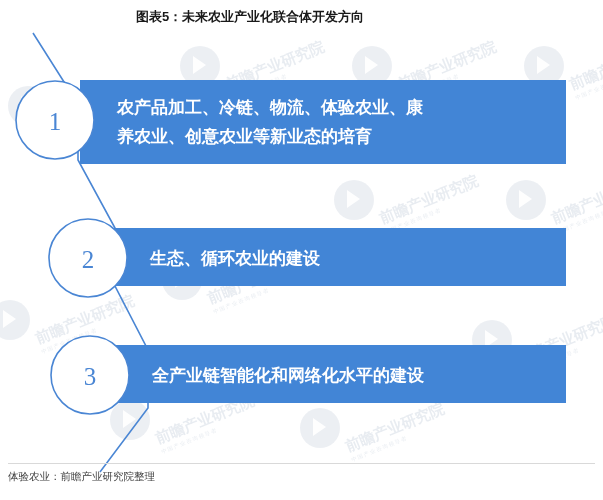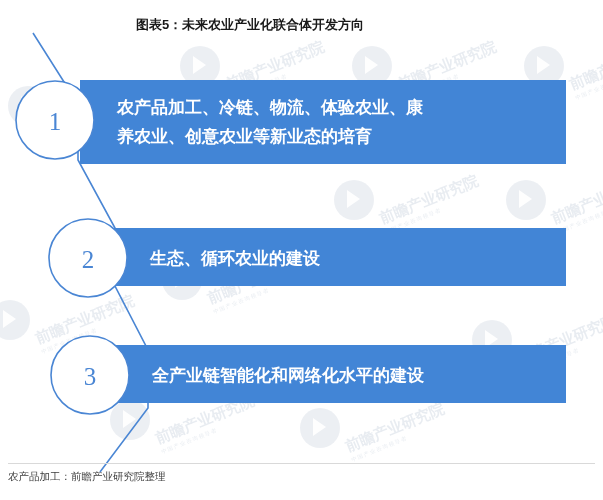--- a/index.html
+++ b/index.html
@@ -19,21 +19,21 @@
     position: absolute;
     left: 0; top: 0;
     width: 603px;
     height: 500px;
   }
 
   
   .chart-title {
     position: absolute;
     left: 0;
-    top: 16px;
+    top: 8px;
     width: 500px;
     text-align: center;
     font-size: 13px;
     font-weight: bold;
     color: #1a1a1a;
     letter-spacing: 0px;
     white-space: nowrap;
   }
 
   
@@ -230,15 +230,15 @@
 
     <circle cx="88" cy="258" r="39" fill="#ffffff" stroke="#4a86d4" stroke-width="1.6"></circle>
     <text class="circle-num" x="88" y="268" text-anchor="middle">2</text>
 
     <circle cx="90" cy="375" r="39" fill="#ffffff" stroke="#4a86d4" stroke-width="1.6"></circle>
     <text class="circle-num" x="90" y="385" text-anchor="middle">3</text>
 
   </svg>
 
   <div class="footer-divider"></div>
-  <div class="source-text">农产品加工：前瞻产业研究院整理</div>
+  <div class="source-text">体验农业：前瞻产业研究院整理</div>
 
 </div>
 
 </body></html>

